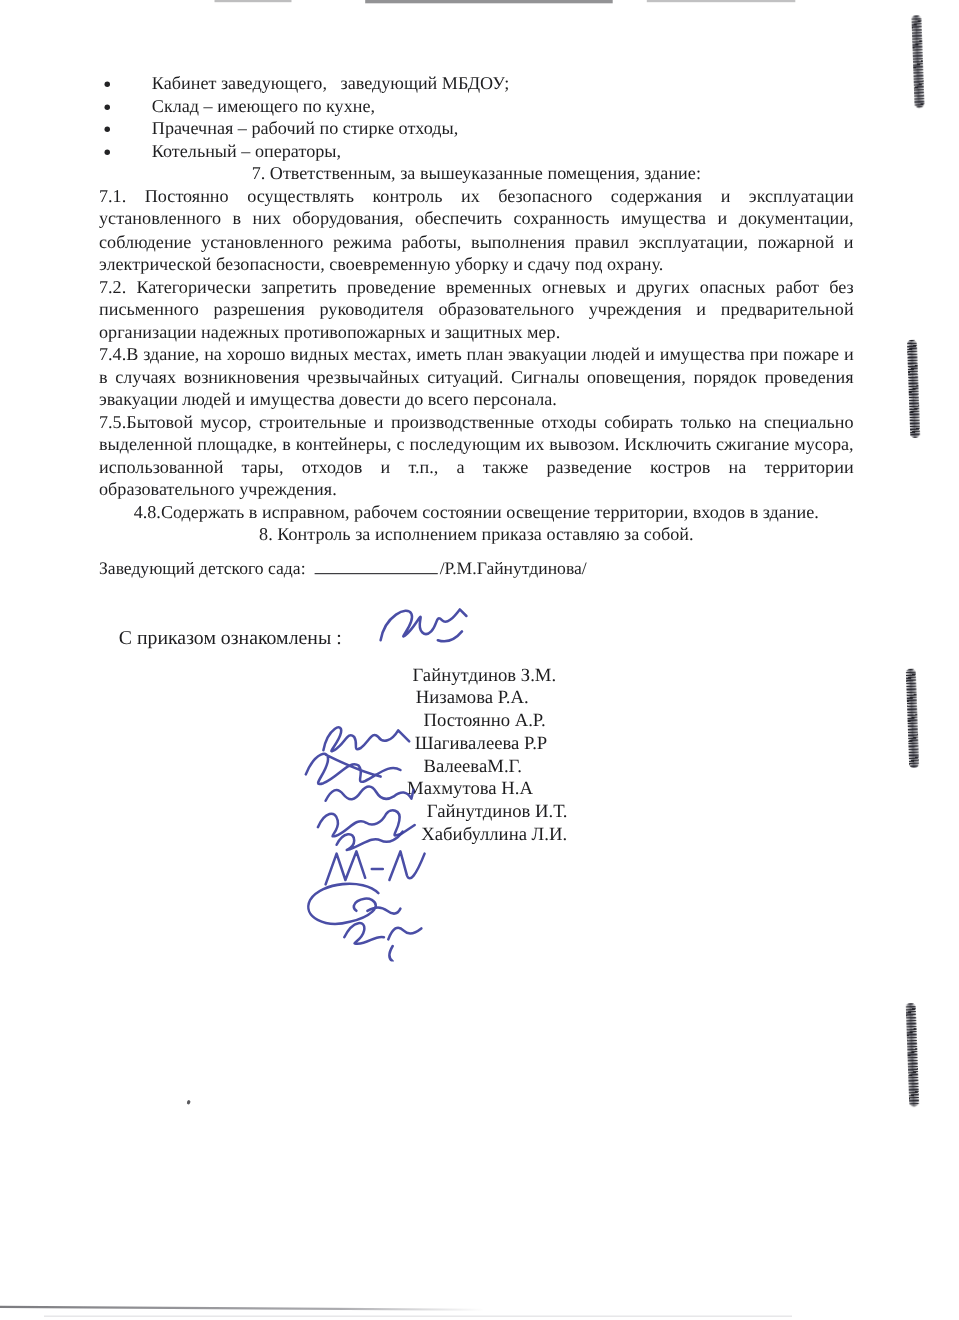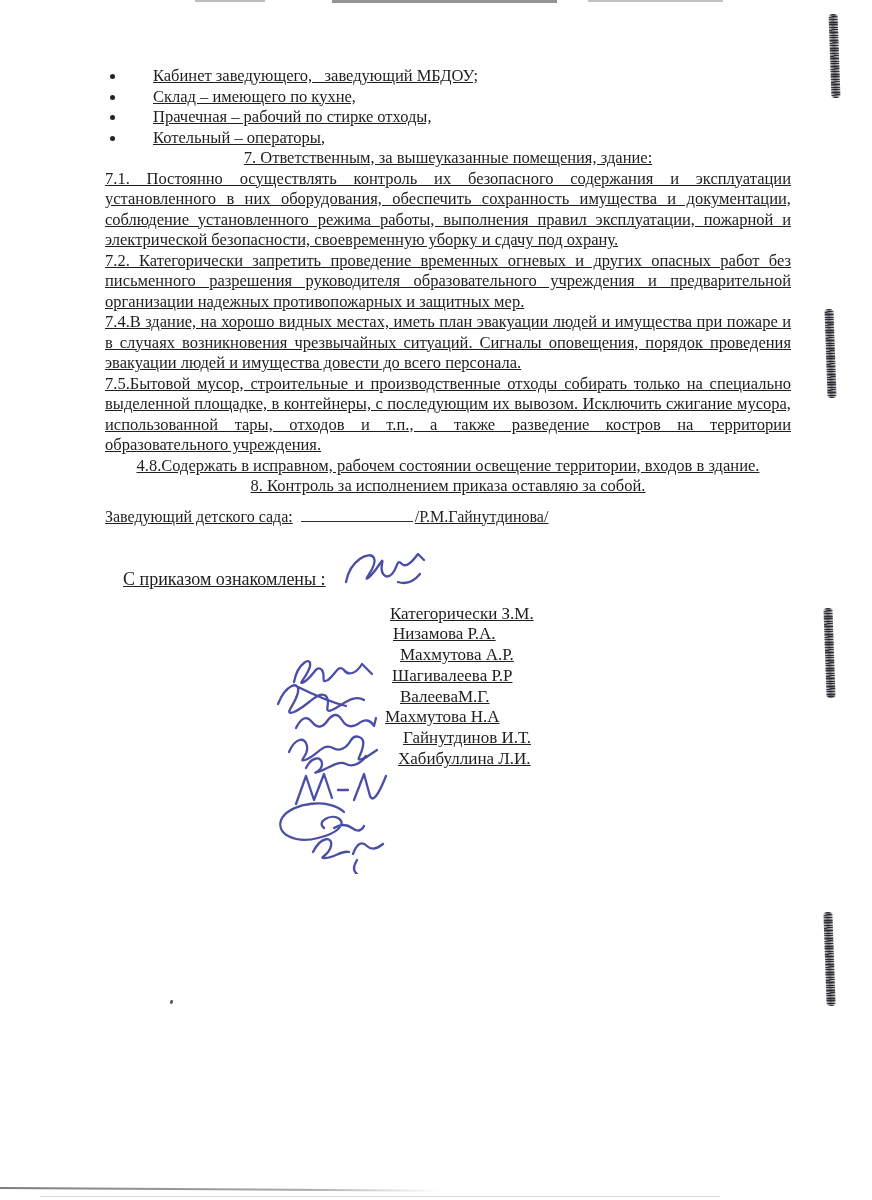--- a/index.html
+++ b/index.html
@@ -6,21 +6,21 @@
   .page {
     position:relative;
     width:872px; height:1200px;
     margin:0 auto;
     background:#ffffff;
     overflow:hidden;
     font-family:"Liberation Serif","DejaVu Serif",serif;
     color:#1e1e20;
   }
   .content {
-    position:absolute; left:105px; top:66px; width:686px;text-decoration:underline;
+    position:absolute; left:90px; top:66px; width:686px;
   }
   ul.bullets { list-style:none; margin:0; padding:0; }
   ul.bullets li {
     position:relative; padding-left:48px;
     font-size:16.5px; line-height:20.5px;
     white-space:nowrap;
   }
   .bullet-dot {
     position:absolute; left:5px; top:8px;
     width:5px; height:5px; border-radius:50%;
@@ -116,23 +116,23 @@
     <p class="sec single">4.8.Содержать в исправном, рабочем состоянии освещение территории, входов в здание.</p>
     <p class="sec single">8. Контроль за исполнением приказа оставляю за собой.</p>
 
     <div class="director-row">
       <span>Заведующий детского сада:</span><span class="sign-underline"></span><span>/Р.М.Гайнутдинова/</span>
     </div>
 
     <div class="ack-heading">С приказом ознакомлены :</div>
 
     <div class="names">
-      <div class="name-row">Категорически З.М.</div>
+      <div class="name-row">Гайнутдинов З.М.</div>
       <div class="name-row">Низамова Р.А.</div>
-      <div class="name-row">Махмутова А.Р.</div>
+      <div class="name-row">Постоянно А.Р.</div>
       <div class="name-row">Шагивалеева Р.Р</div>
       <div class="name-row">ВалееваМ.Г.</div>
       <div class="name-row">Махмутова Н.А</div>
       <div class="name-row">Гайнутдинов И.Т.</div>
       <div class="name-row">Хабибуллина Л.И.</div>
     </div>
   </div>
 
   <svg class="sig" style="left:340px;top:548px" width="100" height="42" viewBox="0 0 100 42">
     <path d="M6,34 C10,12 30,2 34,10 C38,18 22,34 28,30 C38,22 44,6 42,16 C40,26 46,32 52,26 C58,20 56,10 62,16 C66,20 72,14 78,6 L84,12 M58,34 Q70,38 80,26"></path>

